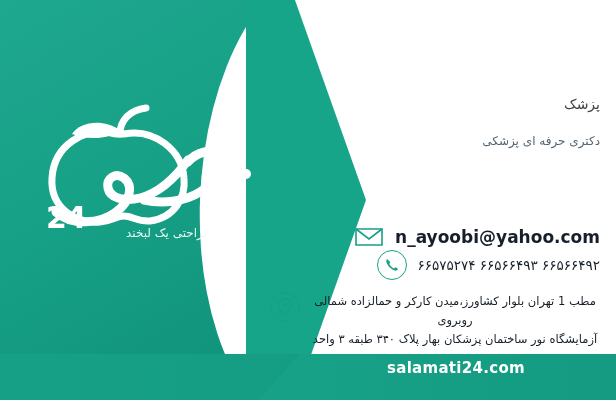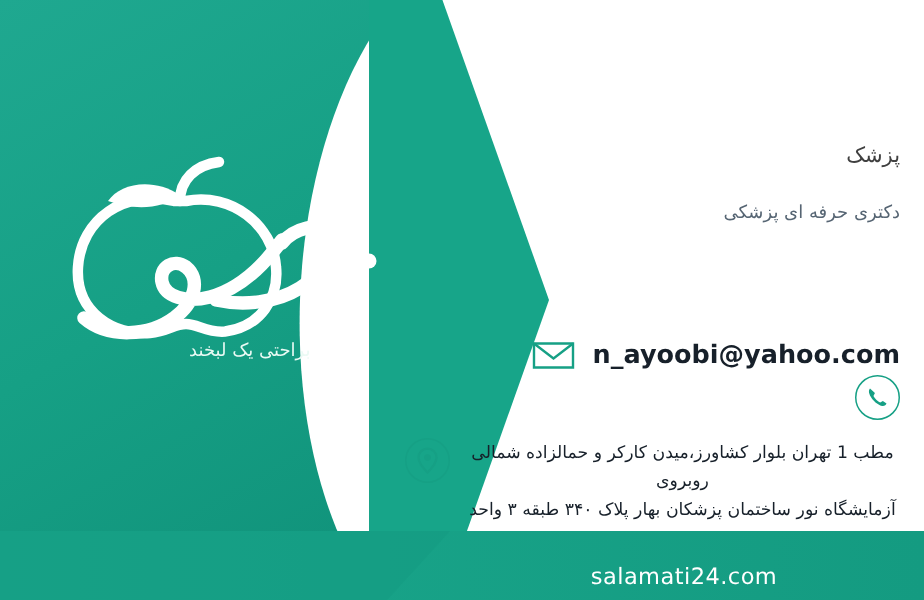--- a/index.html
+++ b/index.html
@@ -46,26 +46,26 @@
     clip-path: polygon(0% 0%, 26% 0%, 100% 50%, 26% 100%, 0% 100%);
   }
   .bottom-bar-inner {
     position: absolute;
     left: 0; bottom: 0;
     width: 616px; height: 46px;
     background: linear-gradient(90deg,#1aa78c 0%, #149b81 100%);
   }
   .bottom-site {
     position: absolute;
-    right: 0; bottom: 0;
+    right: 0; bottom: 16px;
     width: 320px; height: 33px;
     display: flex; align-items: center; justify-content: center;
     color: #ffffff;
     font-size: 15px;
-    font-weight: normal;
+    font-weight: bold;
     letter-spacing: .3px;
   }
   
   .bottom-left-accent {
     position: absolute;
     left: 0; bottom: 0;
     width: 300px; height: 46px;
     background: #149b81;
     clip-path: polygon(0 0, 100% 0, 86% 100%, 0 100%);
     opacity: .55;
@@ -205,20 +205,21 @@
     </svg>
 
     <svg class="logo-script" viewBox="0 0 230 100">
       <path d="M18 72 C34 86 62 84 78 72 C92 62 96 46 86 38 C78 32 68 38 70 48 C72 58 86 62 102 58 C124 52 140 34 150 20" fill="none" stroke="#ffffff" stroke-width="9" stroke-linecap="round"></path>
       <path d="M106 60 C124 64 146 62 162 52 C178 42 186 26 180 16" fill="none" stroke="#ffffff" stroke-width="9" stroke-linecap="round"></path>
       <path d="M150 22 C158 12 174 8 186 14" fill="none" stroke="#ffffff" stroke-width="9" stroke-linecap="round"></path>
       <circle cx="196" cy="34" r="5" fill="#ffffff"></circle>
       <circle cx="208" cy="34" r="5" fill="#ffffff"></circle>
     </svg>
 
+    <div class="logo-24">24</div>
     <div class="logo-tag">براحتی یک لبخند</div>
   </div>
 
   <div class="rt doc-job">پزشک</div>
   <div class="rt doc-spec">دکتری حرفه ای پزشکی</div>
 
   <div class="rt email-row">
     <span class="icon-flat">
       <svg width="30" height="22" viewBox="0 0 30 22">
         <path d="M2 3 H28 V19 H2 Z" fill="none" stroke="#16a085" stroke-width="1.6"></path>
@@ -227,20 +228,21 @@
     </span>
     <span class="email-txt">n_ayoobi@yahoo.com</span>
   </div>
 
   <div class="rt phone-row">
     <span class="icon-round">
       <svg width="16" height="16" viewBox="0 0 16 16">
         <path d="M3 2 C2 3 2 5 3.5 7.5 C5 10 8 13 11 13.6 C12.6 13.9 13.6 13 14 12 L11.6 10.3 L9.8 11.4 C8.4 10.8 6.2 8.8 5.3 7 L6.3 5 Z" fill="#16a085"></path>
       </svg>
     </span>
+    <span class="phone-txt">۶۶۵۷۵۲۷۴ ۶۶۵۶۶۴۹۳ ۶۶۵۶۶۴۹۲</span>
   </div>
 
   <div class="rt addr-row">
     <span class="icon-round">
       <svg width="14" height="18" viewBox="0 0 14 18">
         <path d="M7 1 C3.7 1 1 3.7 1 7 C1 11 7 17 7 17 C7 17 13 11 13 7 C13 3.7 10.3 1 7 1 Z" fill="none" stroke="#16a085" stroke-width="1.5"></path>
         <circle cx="7" cy="7" r="2.2" fill="#16a085"></circle>
       </svg>
     </span>
     <span class="addr-txt">

